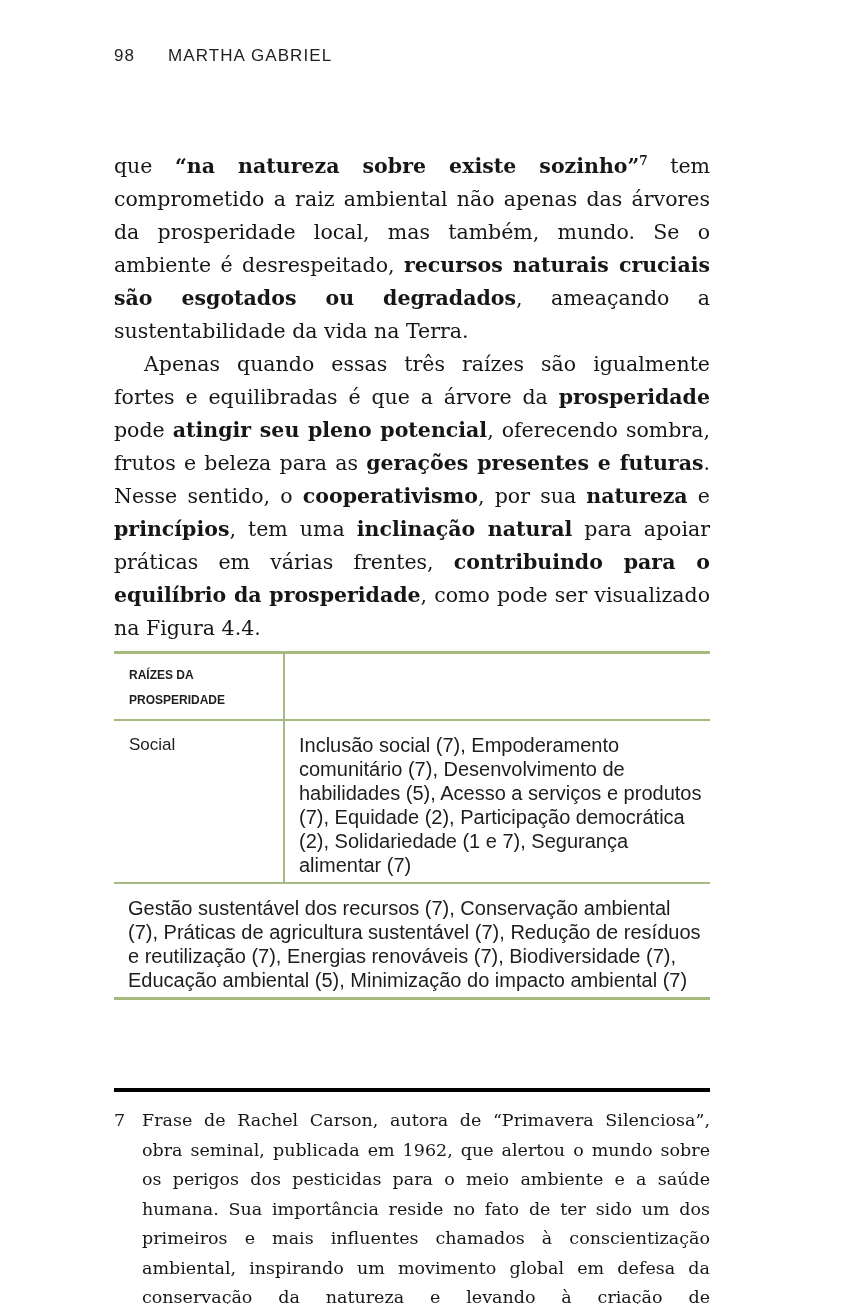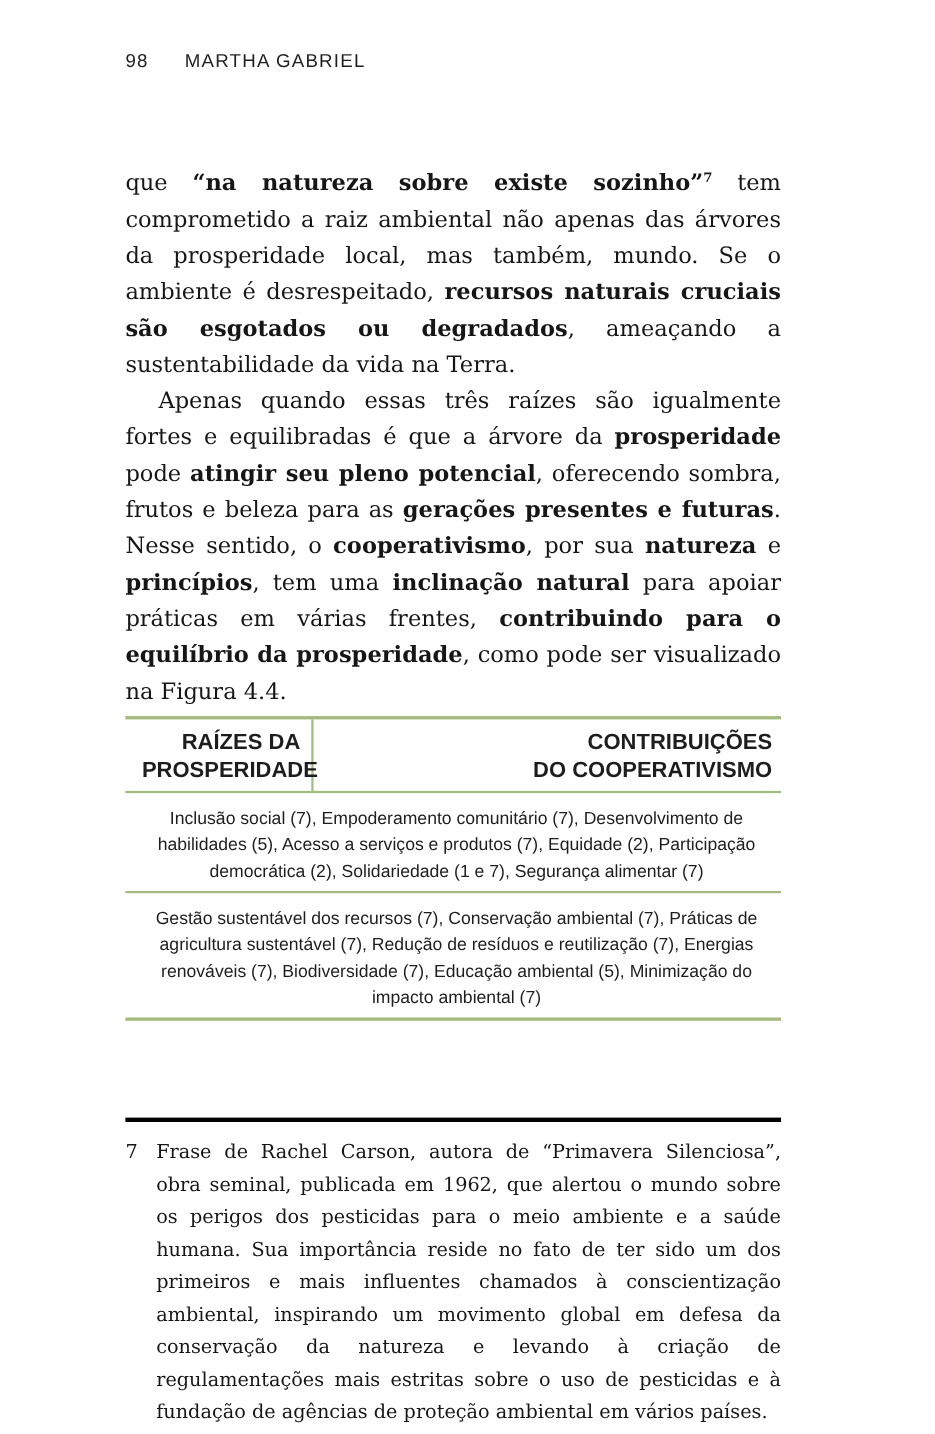--- a/index.html
+++ b/index.html
@@ -72,32 +72,31 @@
     flex: 1;
     padding: 10px 8px 4px 14px;
     box-sizing: border-box;
   }
   .thead .tcell-left, .thead .tcell-right {
     padding-top: 9px;
     padding-bottom: 6px;
   }
   .th {
     font-weight: 700;
-    font-size: 20px;
+    font-size: 12px;
     line-height: 25px;
-    text-align: right;
   }
   .td-label {
     font-size: 17px;
     line-height: 24px;
   }
   .td-text {
-    font-size: 16px;
+    font-size: 20px;
     line-height: 24px;
-    text-align: center;
+    text-align: left;
   }
   .trow.body-row .tcell-left,
   .trow.body-row .tcell-right {
     padding-top: 12px;
     padding-bottom: 5px;
   }
 
   
   .footnote-rule {
     margin-top: 88px;
@@ -136,27 +135,24 @@
 
     <p class="para indented"><span>Apenas quando essas três raízes são igualmente fortes e equilibradas é que a árvore da </span><b>prosperidade</b><span> pode </span><b>atingir seu pleno potencial</b><span>, oferecendo sombra, frutos e beleza para as </span><b>gerações presentes e futuras</b><span>. Nesse sentido, o </span><b>cooperativismo</b><span>, por sua </span><b>natureza</b><span> e </span><b>princípios</b><span>, tem uma </span><b>inclinação natural</b><span> para apoiar práticas em várias frentes, </span><b>contribuindo para o equilíbrio da prosperidade</b><span>, como pode ser visualizado na Figura 4.4.</span></p>
   </div>
 
   <div class="coop-table">
     <div class="trow thead">
       <div class="tcell-left th">
         <span>RAÍZES DA</span><br>
         <span>PROSPERIDADE</span>
       </div>
-      <div class="tcell-right th">
-        <span>CONTRIBUIÇÕES</span><br>
-        <span>DO COOPERATIVISMO</span>
-      </div>
     </div>
 
     <div class="trow body-row">
+      <div class="tcell-left td-label">Social</div>
       <div class="tcell-right td-text">Inclusão social (7), Empoderamento comunitário (7), Desenvolvimento de habilidades (5), Acesso a serviços e produtos (7), Equidade (2), Participação democrática (2), Solidariedade (1 e 7), Segurança alimentar (7)</div>
     </div>
 
     <div class="trow body-row">
       <div class="tcell-right td-text">Gestão sustentável dos recursos (7), Conservação ambiental (7), Práticas de agricultura sustentável (7), Redução de resíduos e reutilização (7), Energias renováveis (7), Biodiversidade (7), Educação ambiental (5), Minimização do impacto ambiental (7)</div>
     </div>
   </div>
 
   <div class="footnote-rule"></div>
 

